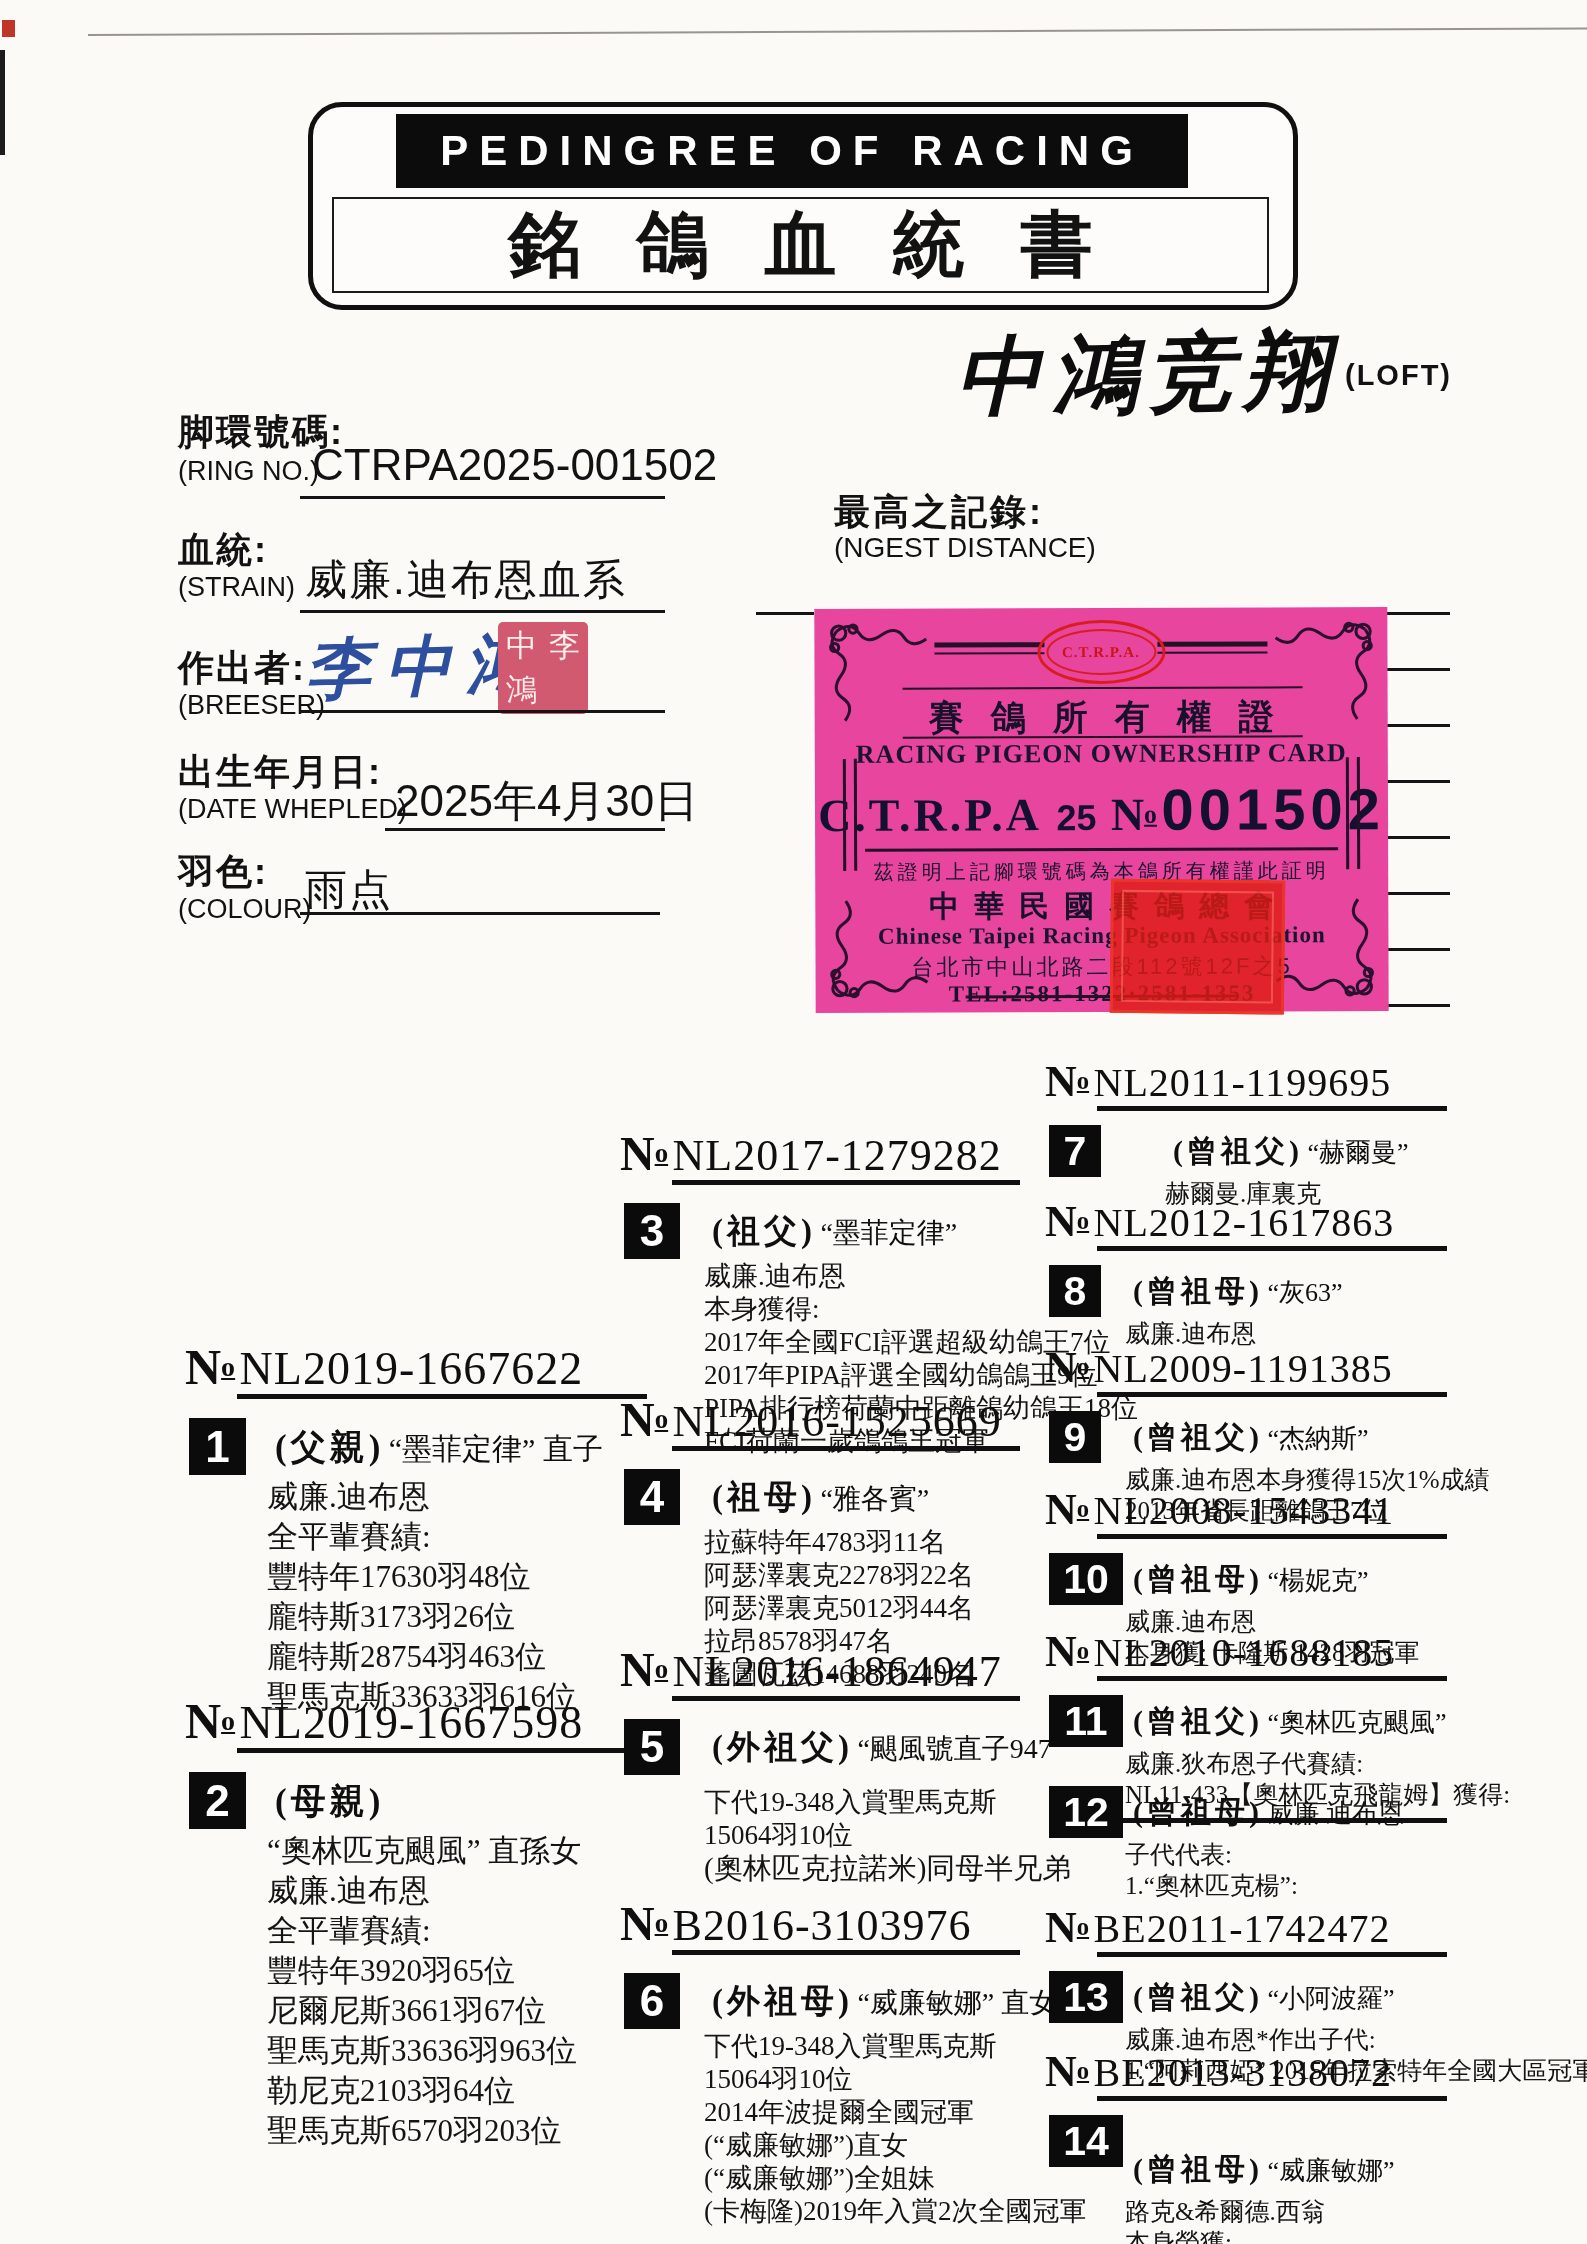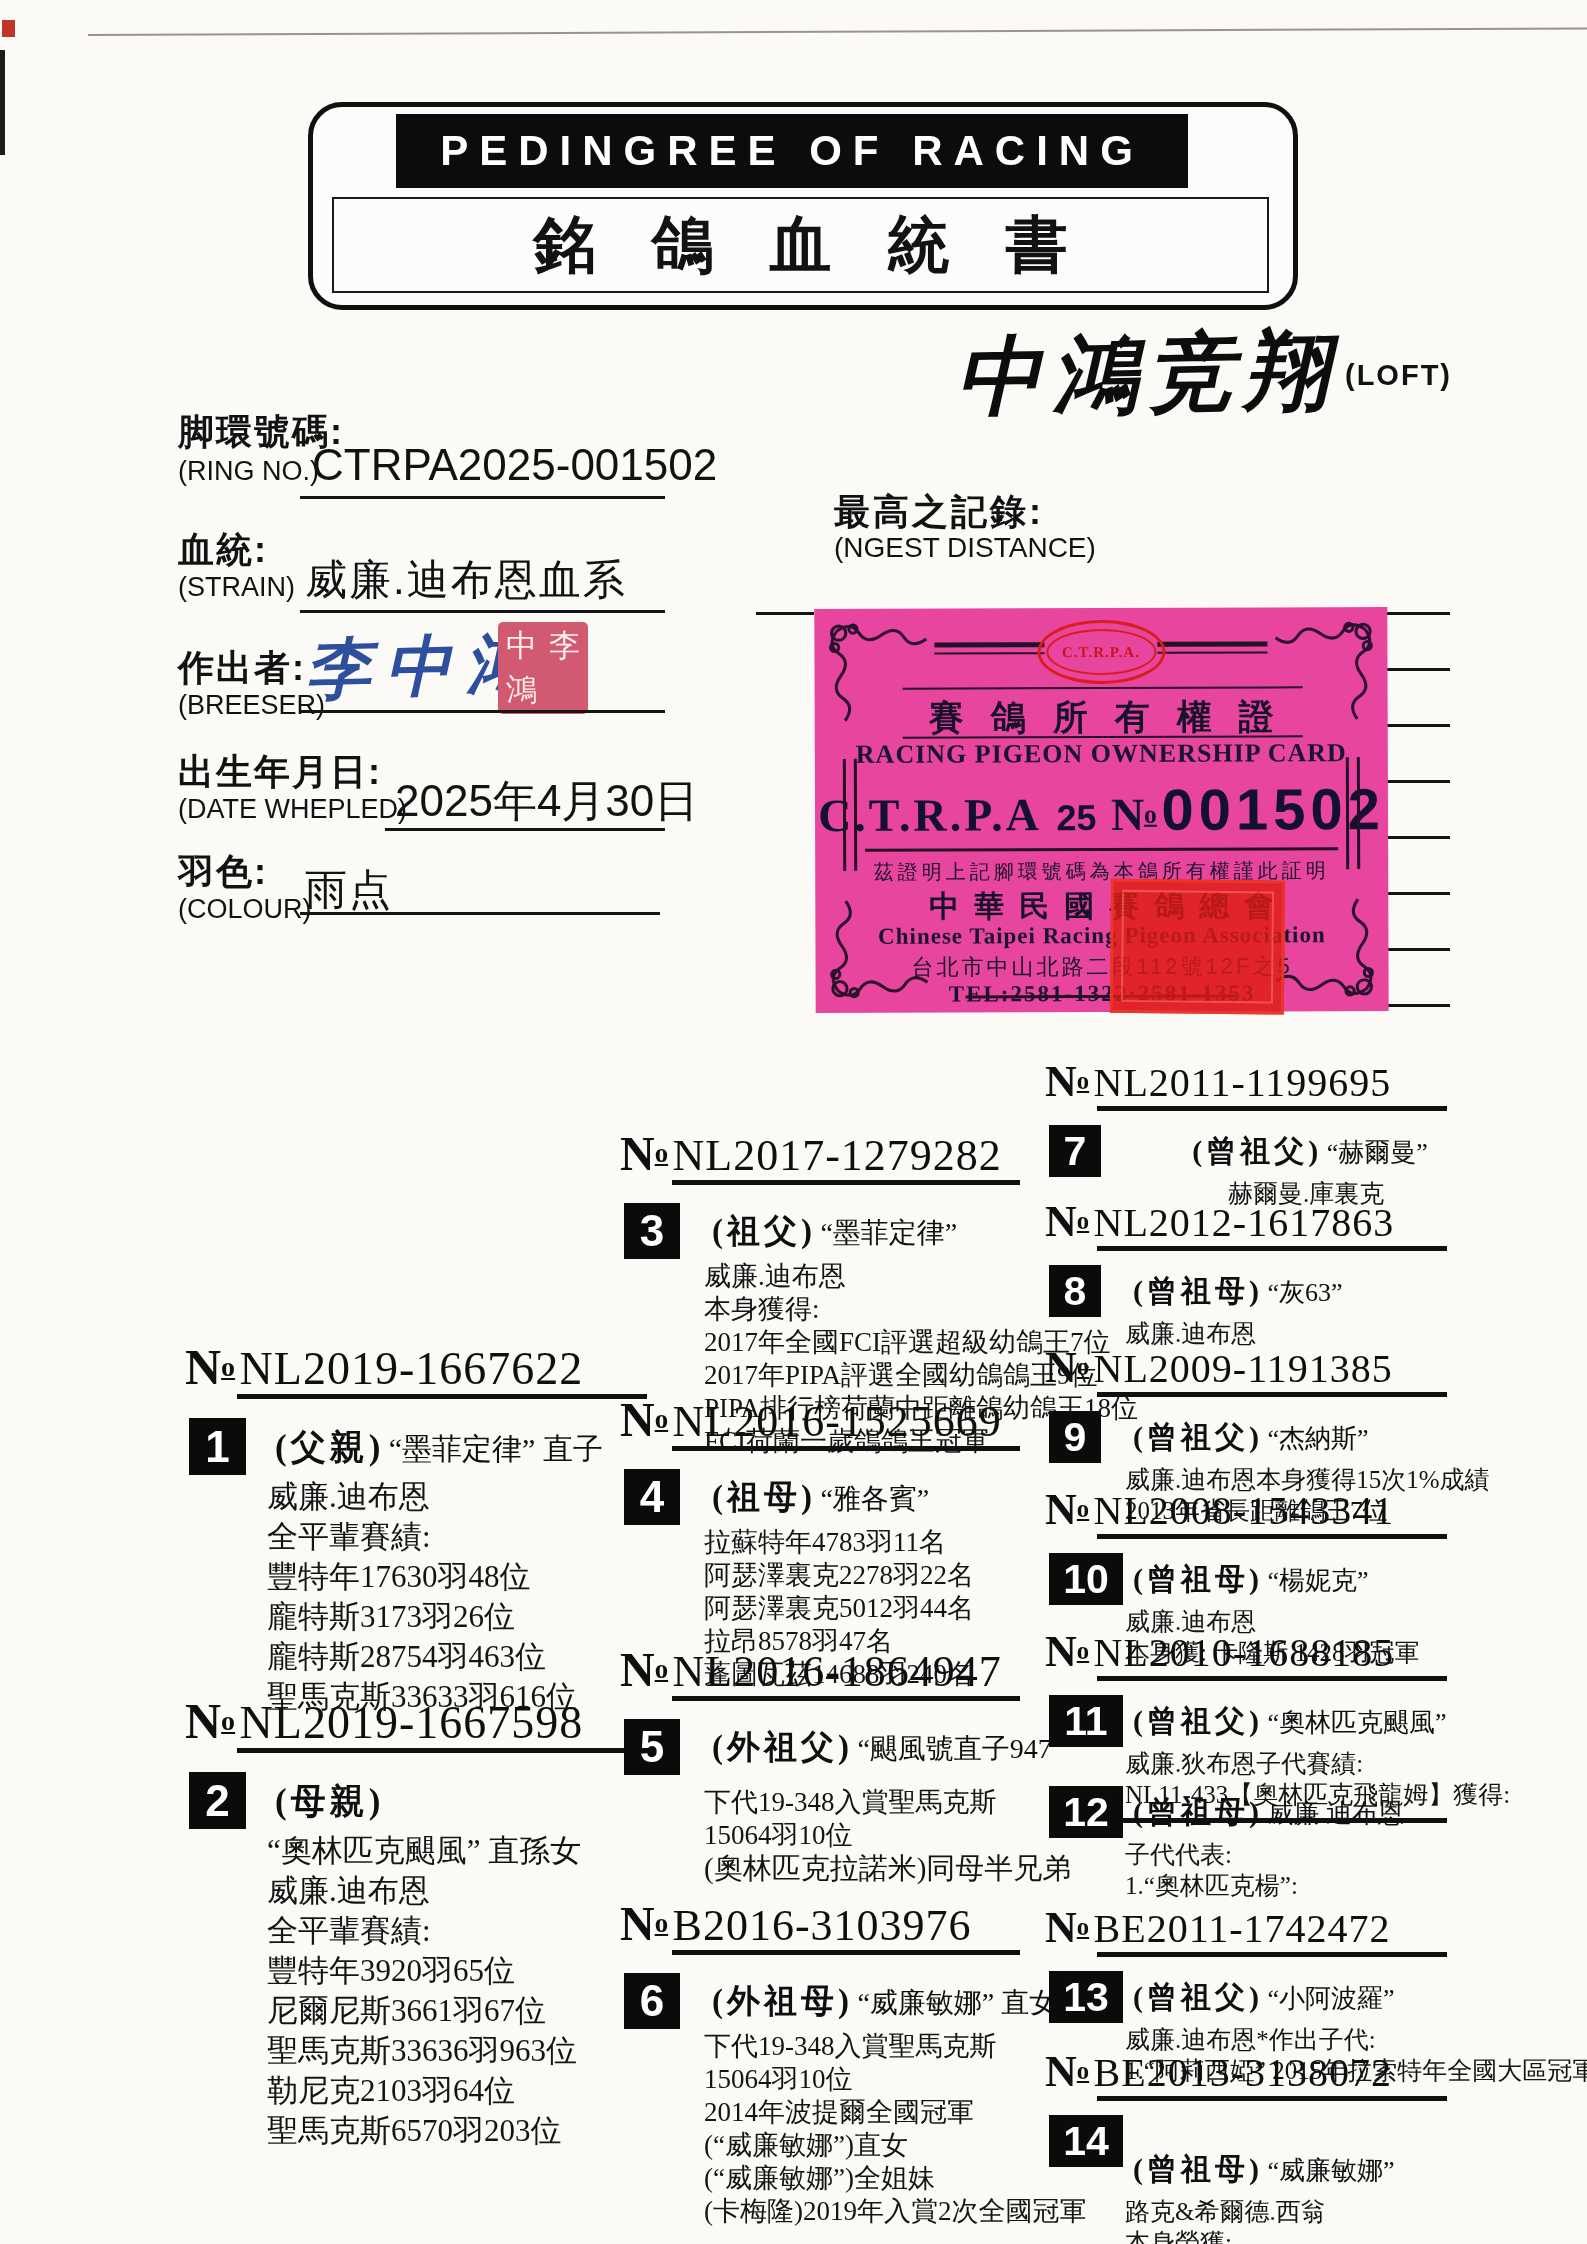--- a/index.html
+++ b/index.html
@@ -8,21 +8,21 @@
   .abs{position:absolute;}
   
   .paper-edge{left:88px;top:34px;width:1500px;height:2px;background:#98958e;transform:rotate(-0.25deg);transform-origin:left center;}
   .red-tick{left:2px;top:20px;width:13px;height:17px;background:#c03528;}
   .dark-sliver{left:0;top:50px;width:5px;height:105px;background:#1c1c1c;}
   
   .title-box{left:308px;top:102px;width:980px;height:198px;border:5px solid #101010;border-radius:34px;background:#fdfcfa;}
   .title-bar{left:396px;top:114px;width:792px;height:74px;background:#0c0c0c;display:flex;align-items:center;justify-content:center;}
   .title-bar span{color:#fff;font-weight:bold;font-size:42px;letter-spacing:11px;white-space:nowrap;}
   .title-inner{left:332px;top:197px;width:933px;height:92px;border:2px solid #1b1b1b;display:flex;align-items:center;justify-content:center;background:#fdfcfa;}
-  .title-inner span{font-family:Liberation Mono, monospace;font-weight:bold;font-size:62px;letter-spacing:56px;text-indent:56px;white-space:nowrap;}
+  .title-inner span{font-family:Liberation Mono, monospace;font-weight:bold;font-size:72px;letter-spacing:56px;text-indent:56px;white-space:nowrap;}
   
   .loft{left:955px;top:316px;width:520px;height:110px;white-space:nowrap;}
   .loft .cal{font-family:"Liberation Serif",serif;font-style:italic;font-weight:bold;font-size:86px;letter-spacing:10px;color:#0d0d0d;display:inline-block;transform:rotate(-1.2deg);}
   .loft .suffix{font-weight:bold;font-size:29px;letter-spacing:2px;vertical-align:18px;margin-left:6px;}
   
   .flabel{font-weight:bold;font-size:36px;letter-spacing:2px;white-space:nowrap;}
   .fsub{font-size:27px;letter-spacing:0;white-space:nowrap;}
   .fvalue{font-size:44px;white-space:nowrap;}
   .fvalue.cjk{font-size:42px;letter-spacing:2px;}
   .frule{height:3px;background:#151515;}
@@ -315,21 +315,21 @@
             <div class="det" style="font-size: 27px; line-height: 33px;">(“威廉敏娜”)全姐妹</div>
             <div class="det" style="font-size: 27px; line-height: 33px;">(卡梅隆)2019年入賞2次全國冠軍</div>
           </div>
         </div>
       </div>
       <div class="pbox" style="left: 1045px; top: 1056px; width: 402px;">
         <div class="ringline"><span class="noword" style="font-size:44px">N<span class="o">o</span></span> <span class="num" style="font-size:40px">NL2011-1199695</span></div>
         <div class="bar" style="position: absolute; left: 52px; top: 50px; width: 350px; height: 5px;"></div>
         <div style="position: relative; margin-top: 16px;">
           <div class="badge" style="left: 4px; top: 2px; width: 52px; height: 52px; font-size: 41px;">7</div>
-          <div style="margin-left: 120px; padding-top: 8px; text-align: center;">
+          <div style="margin-left: 120px; padding-top: 8px;">
             <div class="rel" style="margin-left: 8px; margin-bottom: 6px;"><span class="kin" style="font-size:30px;letter-spacing:4px;">(曾祖父)</span> <span class="pname" style="font-size:26px">“赫爾曼”</span></div>
             <div class="det" style="font-size: 25px; line-height: 31px;">赫爾曼.庫裏克</div>
           </div>
         </div>
       </div>
       <div class="pbox" style="left: 1045px; top: 1196px; width: 402px;">
         <div class="ringline"><span class="noword" style="font-size:44px">N<span class="o">o</span></span> <span class="num" style="font-size:40px">NL2012-1617863</span></div>
         <div class="bar" style="position: absolute; left: 52px; top: 50px; width: 350px; height: 5px;"></div>
         <div style="position: relative; margin-top: 16px;">
           <div class="badge" style="left: 4px; top: 2px; width: 52px; height: 52px; font-size: 41px;">8</div>

